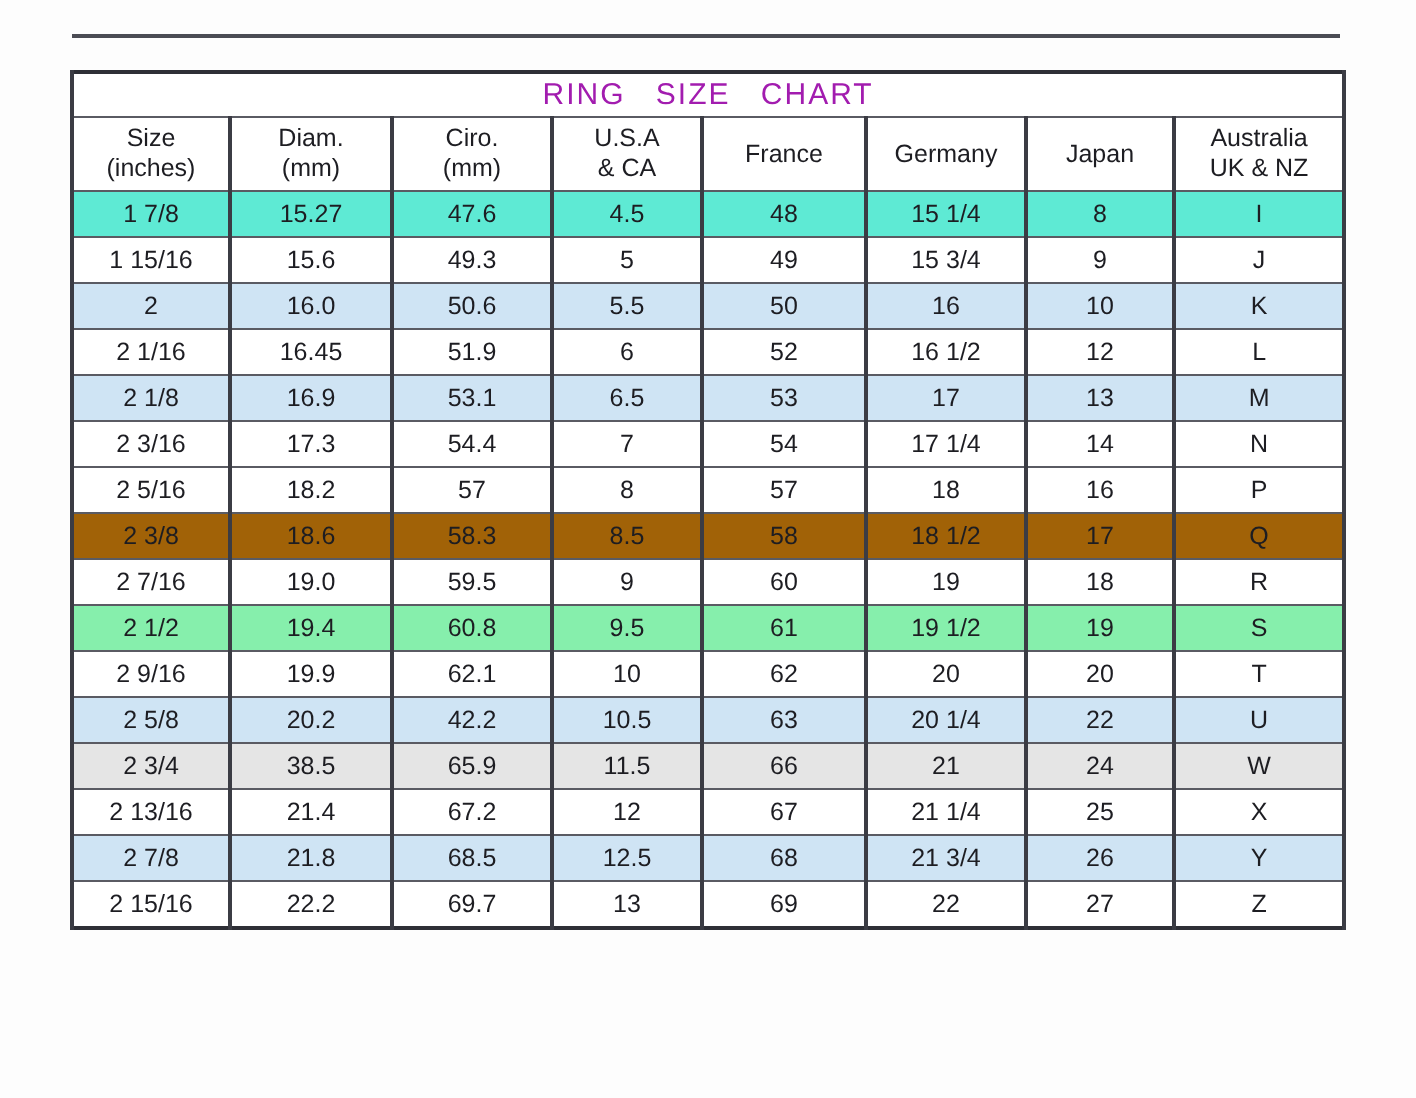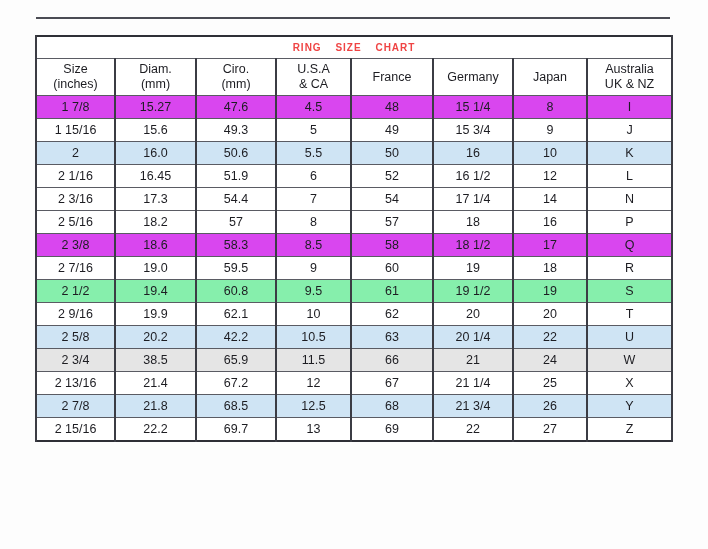--- a/index.html
+++ b/index.html
@@ -34,26 +34,26 @@
     padding: 0;
     text-align: center;
     vertical-align: middle;
     border-top: 1px solid #5a5b63;
     border-bottom: 1px solid #5a5b63;
     border-left: 2px solid #3b3c44;
     border-right: 2px solid #3b3c44;
   }
   .title-cell {
     height: 21px;
-    font-size: 10px;
-    font-weight: bold;
+    font-size: 15px;
+    font-weight: normal;
     letter-spacing: 1px;
     word-spacing: 10px;
     border-bottom: 2px solid #2e2f36;
-    color: #ef4444;
+    color: #a21caf;
   }
   .head-cell {
     height: 36px;
     font-weight: normal;
     font-size: 12.5px;
     line-height: 1.18;
     border-bottom: 2px solid #2e2f36;
   }
   tbody td {
     height: 22px;
@@ -85,21 +85,21 @@
           <th class="head-cell">Diam.<br>(mm)</th>
           <th class="head-cell">Ciro.<br>(mm)</th>
           <th class="head-cell">U.S.A<br>&amp; CA</th>
           <th class="head-cell">France</th>
           <th class="head-cell">Germany</th>
           <th class="head-cell">Japan</th>
           <th class="head-cell">Australia<br>UK &amp; NZ</th>
         </tr>
     </thead>
     <tbody>
-        <tr style="background: #d946ef;">
+        <tr style="background: #5eead4;">
           <td>1 7/8</td>
           <td>15.27</td>
           <td>47.6</td>
           <td>4.5</td>
           <td>48</td>
           <td>15 1/4</td>
           <td>8</td>
           <td>I</td>
         </tr>
         <tr>
@@ -125,41 +125,51 @@
         <tr>
           <td>2 1/16</td>
           <td>16.45</td>
           <td>51.9</td>
           <td>6</td>
           <td>52</td>
           <td>16 1/2</td>
           <td>12</td>
           <td>L</td>
         </tr>
+        <tr style="background: rgb(207, 228, 244);">
+          <td>2 1/8</td>
+          <td>16.9</td>
+          <td>53.1</td>
+          <td>6.5</td>
+          <td>53</td>
+          <td>17</td>
+          <td>13</td>
+          <td>M</td>
+        </tr>
         <tr>
           <td>2 3/16</td>
           <td>17.3</td>
           <td>54.4</td>
           <td>7</td>
           <td>54</td>
           <td>17 1/4</td>
           <td>14</td>
           <td>N</td>
         </tr>
         <tr>
           <td>2 5/16</td>
           <td>18.2</td>
           <td>57</td>
           <td>8</td>
           <td>57</td>
           <td>18</td>
           <td>16</td>
           <td>P</td>
         </tr>
-        <tr style="background: #d946ef;">
+        <tr style="background: #a16207;">
           <td>2 3/8</td>
           <td>18.6</td>
           <td>58.3</td>
           <td>8.5</td>
           <td>58</td>
           <td>18 1/2</td>
           <td>17</td>
           <td>Q</td>
         </tr>
         <tr>

